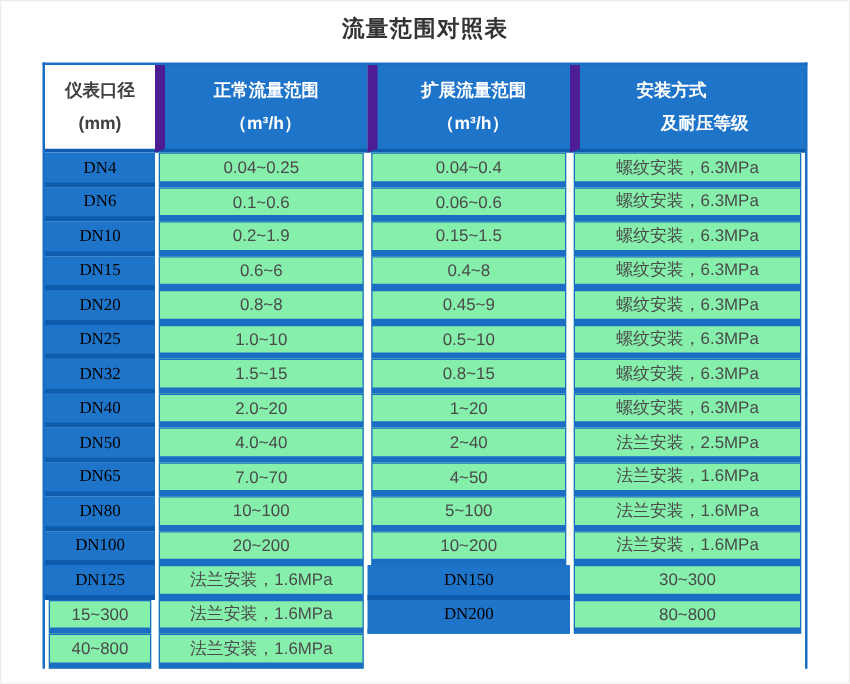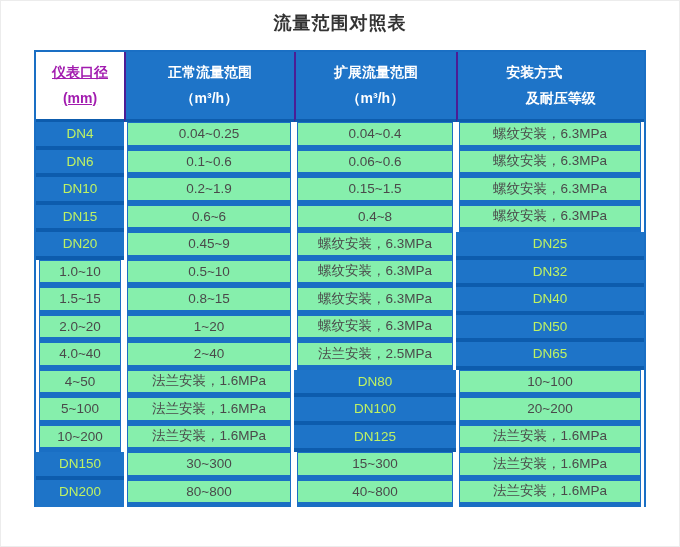--- a/index.html
+++ b/index.html
@@ -38,37 +38,38 @@
   .hcell {
     background: #1e74c8;
     color: #fff;
     display: flex;
     align-items: center;
     justify-content: center;
     border-bottom: 3px solid #0d5cad;
     font-size: 14px;
     font-weight: bold;
   }
-  .hcell.sep { border-left: 2px solid #4c1d95; }
-  .hcell.first { background: #fff; color: #a21caf; text-decoration: underline; }
+  .hcell.sep { border-left: 8px solid #4c1d95; }
+  .hcell.first { background: #fff; color: #404040; }
   .hwrap { text-align: left; line-height: 1.8; }
   .hcell.first .hwrap { text-align: center; }
   .hl2.ind-unit  { padding-left: 0.9em; }
   .hl2.ind-mount { padding-left: 1.4em; }
   
   .cell {
     display: flex;
     align-items: center;
     justify-content: center;
     font-size: 13.5px;
   }
   .col1 {
     background: #1e74c8;
-    color: #bef264;
+    color: #000000;
     border-bottom: 4px solid #0d5cad;
+    font-family: Liberation Serif, serif;
   }
   
   .flow-table > .col1:nth-last-child(4) { border-bottom-color: #1e74c8; }
   .data {
     background: #86efac;
     margin: 0 3px;
     border: 1px solid #1a6fc4;
     border-bottom-width: 5px;
     color: #4a4a4a;
   }
@@ -124,20 +125,21 @@
     <div class="cell data">0.2~1.9</div>
     <div class="cell data">0.15~1.5</div>
     <div class="cell data">螺纹安装，6.3MPa</div>
 
     <div class="cell col1">DN15</div>
     <div class="cell data">0.6~6</div>
     <div class="cell data">0.4~8</div>
     <div class="cell data">螺纹安装，6.3MPa</div>
 
     <div class="cell col1">DN20</div>
+    <div class="cell data">0.8~8</div>
     <div class="cell data">0.45~9</div>
     <div class="cell data">螺纹安装，6.3MPa</div>
 
     <div class="cell col1">DN25</div>
     <div class="cell data">1.0~10</div>
     <div class="cell data">0.5~10</div>
     <div class="cell data">螺纹安装，6.3MPa</div>
 
     <div class="cell col1">DN32</div>
     <div class="cell data">1.5~15</div>
@@ -148,20 +150,21 @@
     <div class="cell data">2.0~20</div>
     <div class="cell data">1~20</div>
     <div class="cell data">螺纹安装，6.3MPa</div>
 
     <div class="cell col1">DN50</div>
     <div class="cell data">4.0~40</div>
     <div class="cell data">2~40</div>
     <div class="cell data">法兰安装，2.5MPa</div>
 
     <div class="cell col1">DN65</div>
+    <div class="cell data">7.0~70</div>
     <div class="cell data">4~50</div>
     <div class="cell data">法兰安装，1.6MPa</div>
 
     <div class="cell col1">DN80</div>
     <div class="cell data">10~100</div>
     <div class="cell data">5~100</div>
     <div class="cell data">法兰安装，1.6MPa</div>
 
     <div class="cell col1">DN100</div>
     <div class="cell data">20~200</div>

